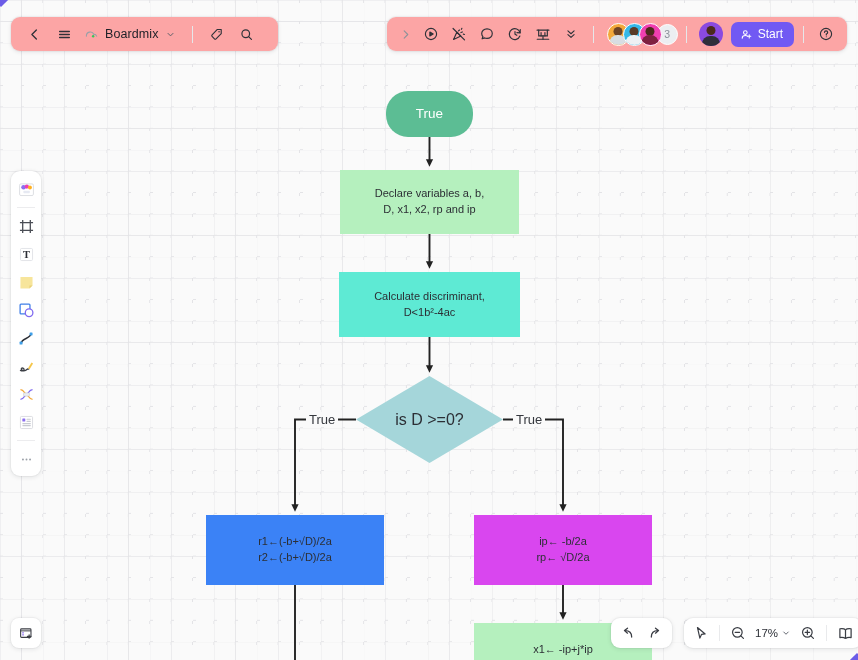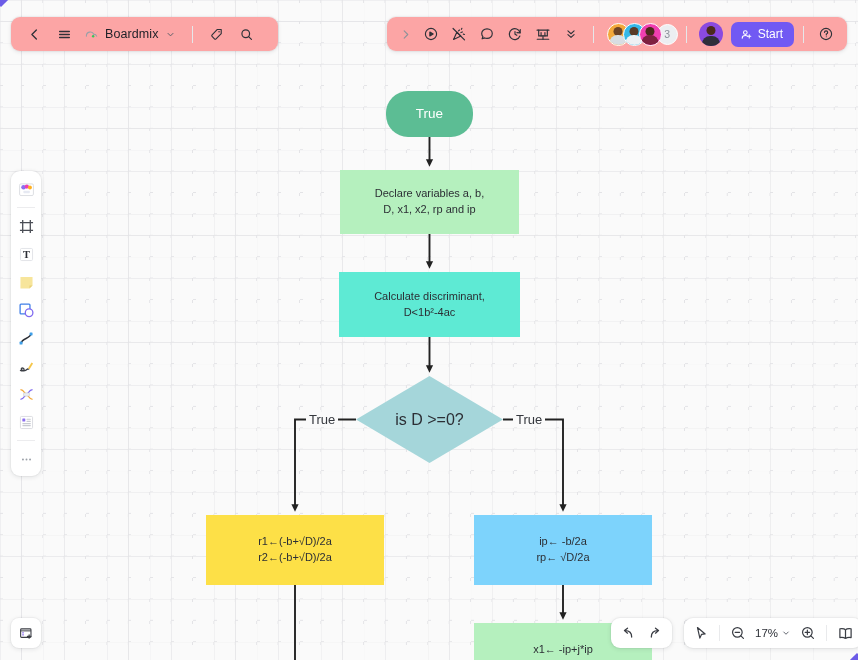--- a/index.html
+++ b/index.html
@@ -171,25 +171,25 @@
 D, x1, x2, rp and ip</div>
       </div>
       <div class="node n-proc" style="left: 339px; top: 272px; width: 181px; height: 65px; background: #5eead4;">
         <div class="node-text">Calculate discriminant,
 D&lt;1b²-4ac</div>
       </div>
       <div class="diamond-wrap" style="left: 356px; top: 376px; width: 147px; height: 87px;">
         <div class="diamond-shape" style="background: rgb(165, 214, 218);"></div>
         <div class="diamond-label">is D &gt;=0?</div>
       </div>
-      <div class="node n-proc" style="left: 206px; top: 515px; width: 178px; height: 70px; background: #fde047;">
+      <div class="node n-proc" style="left: 206px; top: 515px; width: 178px; height: 70px; background: #3b82f6;">
         <div class="node-text">r1←(-b+√D)/2a
 r2←(-b+√D)/2a</div>
       </div>
-      <div class="node n-proc" style="left: 474px; top: 515px; width: 178px; height: 70px; background: #7dd3fc;">
+      <div class="node n-proc" style="left: 474px; top: 515px; width: 178px; height: 70px; background: #d946ef;">
         <div class="node-text">ip← -b/2a
 rp← √D/2a</div>
       </div>
       <div class="node n-proc" style="left: 474px; top: 623px; width: 178px; height: 70px; background: rgb(181, 240, 190);">
         <div class="node-text">x1← -ip+j*ip
 x2← rp-j*ip</div>
       </div>
     </div>
   <div id="edge-labels">
       <div class="edge-label" style="left: 306px; top: 412px;">True</div>

